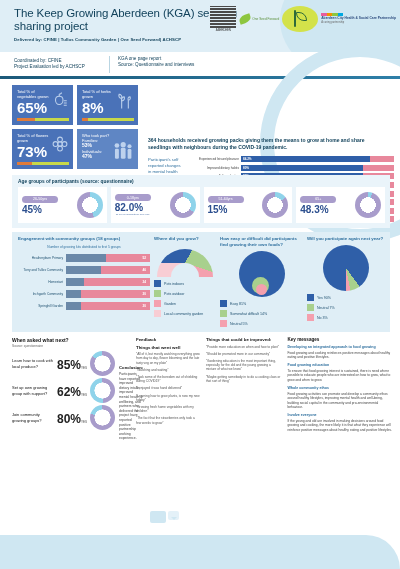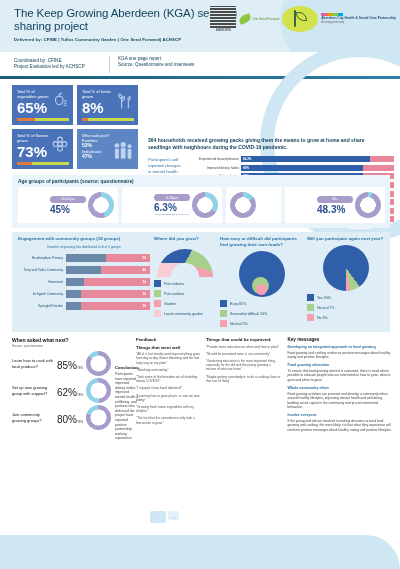--- a/index.html
+++ b/index.html
@@ -125,21 +125,21 @@
   .age-section {
     margin: 6px 10px 0 12px; background:#eaf4fa; padding:4px 5px 5px 6px;
     position:relative; z-index:3;
   }
   .age-title { font-size:4.8px; font-weight:bold; color:#13435c; margin-bottom:3px;}
   .age-cards { display:flex; gap:4px; }
   .age-card {
     flex:1; background:#fff; height:36px; display:flex; align-items:center;
     padding:0 4px; gap:2px; position:relative;
   }
-  .age-left { flex:1;margin-left:28px; }
+  .age-left { flex:1; }
   .age-pill {
     background:#a89ccb; color:#fff; font-size:3.6px; border-radius:6px;
     padding:1.5px 0; text-align:center; width:36px; margin-bottom:1px;
   }
   .age-pct { font-size:10px; font-weight:bold; color:#2c4f8f; line-height:11px;}
   .age-note { font-size:2.4px; color:#4a6fa5; line-height:3px; text-align:center; width:36px;}
   .donut { width:26px; height:26px; border-radius:50%; flex:none;}
 
   
   .mid {
@@ -184,21 +184,21 @@
   .bottom { display:flex; padding: 5px 8px 0 12px; gap:6px; position:relative; z-index:3;}
   .bcol-a { width: 118px; }
   .bcol-b { width: 66px; }
   .bcol-c { width: 78px; }
   .bcol-d { width: 108px; }
 
   .b-title { font-size:5px; font-weight:bold; color:#111; margin-bottom:1px;}
   .b-src { font-size:3.2px; color:#666; margin-bottom:3px;}
   .ask-row { display:flex; align-items:center; gap:3px; margin-bottom:2px; }
   .ask-q { width:42px; font-size:4px; color:#111; line-height:5.4px;}
-  .ask-pct { font-size:10px; font-weight:normal; color:#222; }
+  .ask-pct { font-size:12px; font-weight:bold; color:#222; }
   .ask-yes { font-size:3px; color:#444; }
   .ask-donut { width:25px; height:25px; border-radius:50%; flex:none; }
 
   .concl-title { font-size:4.2px; font-weight:bold; color:#111; margin-bottom:2px;}
   .concl-body { font-size:3.4px; color:#444; line-height:4.6px; }
 
   .fb-h { font-size:4.4px; font-weight:bold; color:#111; line-height:5.6px; margin-bottom:2px;}
   .fb-q { font-size:3.2px; color:#555; line-height:4.2px; margin-bottom:3px;}
 
   .km-h { font-size:4.6px; font-weight:bold; color:#111; margin-bottom:3px;}
@@ -425,26 +425,30 @@
           <div class="age-card">
             <div class="age-left">
               <div class="age-pill">26-50yrs</div>
               <div class="age-pct">45%</div>
             </div>
             <div class="donut" style="background:radial-gradient(circle, #fff 42%, transparent 43%), conic-gradient(#8fd3ea 0 45%, #a89ccb 45% 100%)"></div>
           </div>
           <div class="age-card">
             <div class="age-left">
               <div class="age-pill">0-18yrs</div>
-              <div class="age-pct">6.3%</div>
+              <div class="age-pct">82.0%</div>
               <div class="age-note">11-18 yrs accounts for 17% only</div>
             </div>
             <div class="donut" style="background:radial-gradient(circle, #fff 42%, transparent 43%), conic-gradient(#8fd3ea 0 34.5%, #a89ccb 34.5% 100%)"></div>
           </div>
           <div class="age-card">
+            <div class="age-left">
+              <div class="age-pill">51-64yrs</div>
+              <div class="age-pct">15%</div>
+            </div>
             <div class="donut" style="background:radial-gradient(circle, #fff 42%, transparent 43%), conic-gradient(#8fd3ea 0 15%, #a89ccb 15% 100%)"></div>
           </div>
           <div class="age-card">
             <div class="age-left">
               <div class="age-pill">65+</div>
               <div class="age-pct">48.3%</div>
             </div>
             <div class="donut" style="background:radial-gradient(circle, #fff 42%, transparent 43%), conic-gradient(#8fd3ea 0 5.5%, #a89ccb 5.5% 100%)"></div>
           </div>
         </div>

